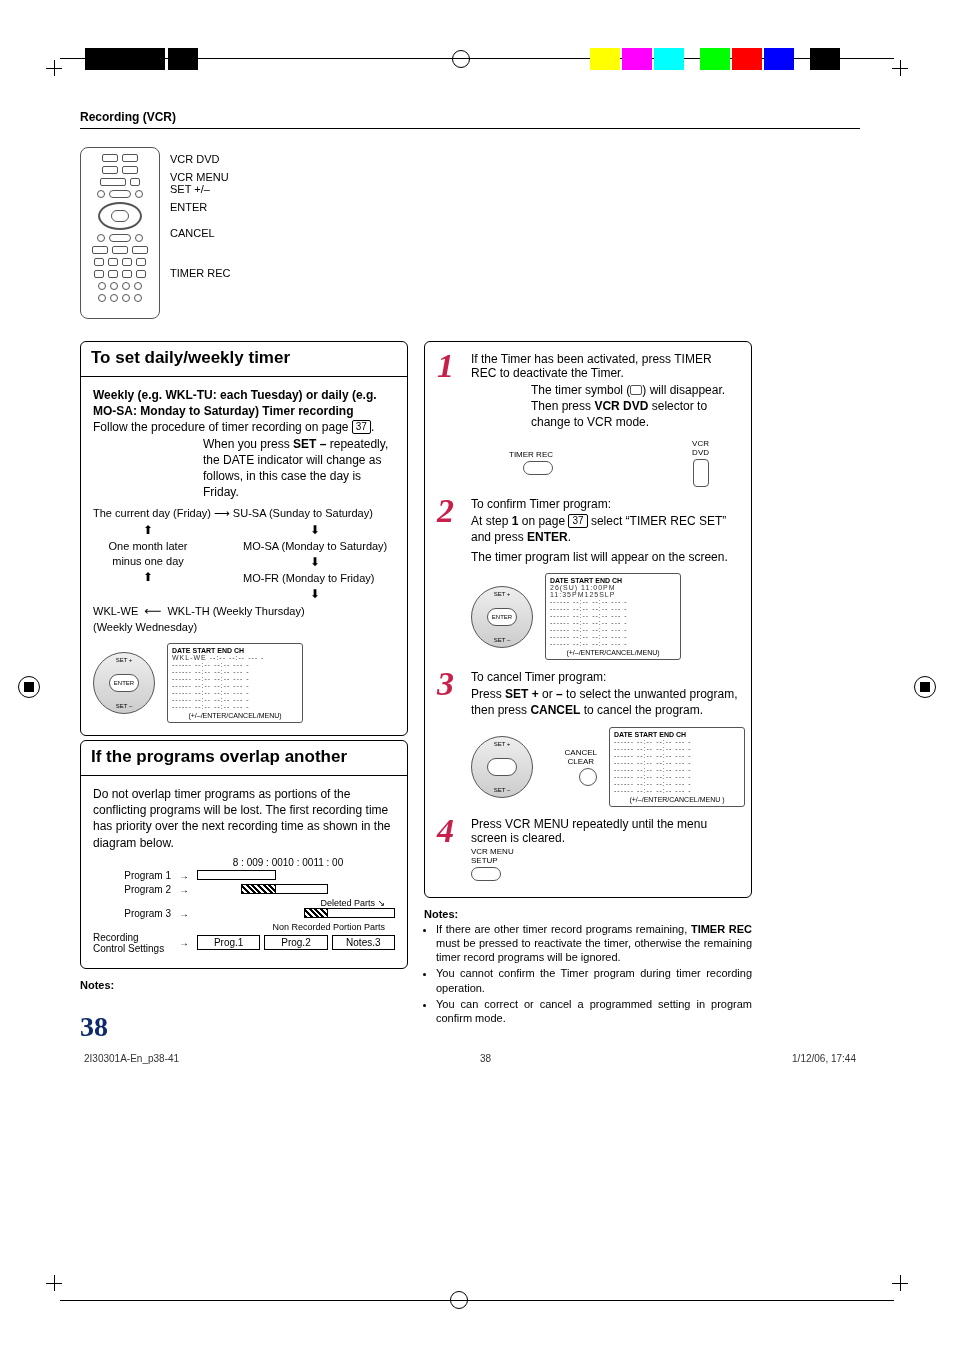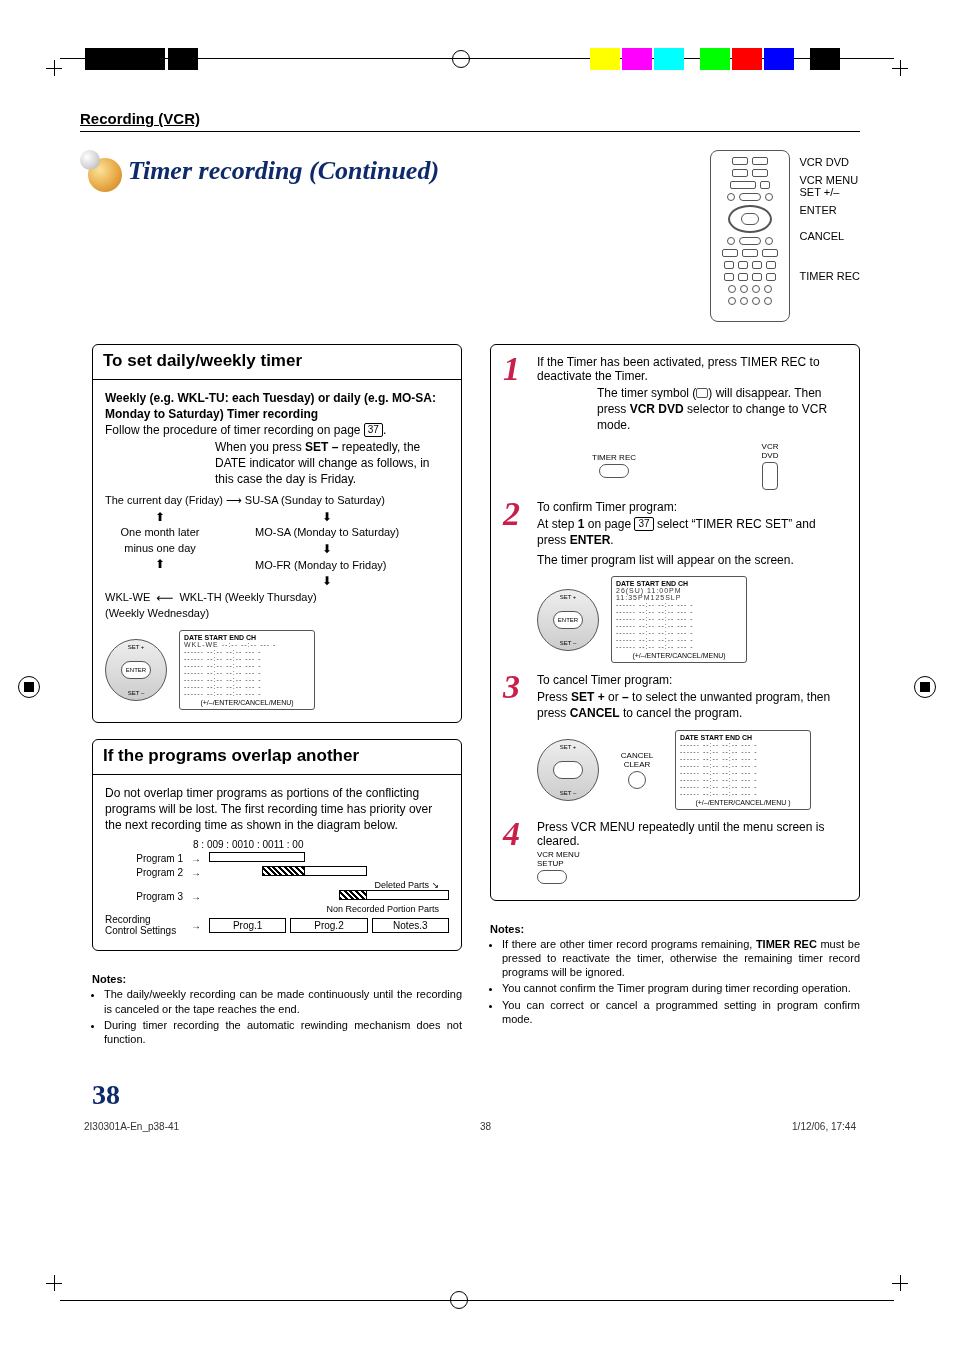--- a/index.html
+++ b/index.html
@@ -12,21 +12,21 @@
   .blk { position: absolute; height: 22px; background: #000; }
   .b1 { left: 25px; width: 80px; }
   .b2 { left: 108px; width: 30px; }
   .cmark { position: absolute; left: 392px; top: 2px; width: 18px; height: 18px; border: 1px solid #000; border-radius: 50%; }
   .clr { position: absolute; top: 0; width: 30px; height: 22px; }
   .c1{ left:530px; background:#ff0;} .c2{left:562px;background:#f0f;} .c3{left:594px;background:#0ff;}
   .c4{ left:640px; background:#0f0;} .c5{left:672px;background:#f00;} .c6{left:704px;background:#00f;}
   .cblk{left:750px;background:#000;}
 
   .content { position: absolute; top: 110px; left: 80px; width: 780px; }
-  .sec-label { font-size: 15px; font-weight: bold; margin-bottom: 4px; text-decoration: underline; }
+  .sec-label { font-size: 12px; font-weight: bold; margin-bottom: 4px; }
   .hr-thin { border-top: 1px solid #000; margin-bottom: 18px; }
 
   .head-row { display: flex; align-items: flex-start; gap: 30px; margin-bottom: 22px; }
   .title-area { display: flex; align-items: center; gap: 6px; flex: 1; }
   .sphere { position: relative; width: 42px; height: 42px; flex-shrink: 0; }
   .sphere::before { content:""; position:absolute; right:0; bottom:0; width:34px; height:34px; border-radius:50%;
     background: radial-gradient(circle at 35% 35%, #fbe39a, #e8a945 55%, #c07d1e); }
   .sphere::after { content:""; position:absolute; left:0; top:0; width:20px; height:20px; border-radius:50%;
     background: radial-gradient(circle at 35% 35%, #fff, #d0d0d0 60%, #a8a8a8); }
   .main-title { font-family: "Times New Roman", Times, serif; font-style: italic; font-weight: bold; font-size: 26px; color: #0e2a6b; }
@@ -39,21 +39,21 @@
   .rcir { width: 8px; height: 8px; border: 1px solid #555; border-radius: 50%; }
   .rsq  { width: 10px; height: 8px; border: 1px solid #555; border-radius: 2px; }
   .rd  { width: 44px; height: 28px; border: 2px solid #555; border-radius: 50%; display:flex; align-items:center; justify-content:center; }
   .rd-in { width: 18px; height: 12px; border: 1px solid #555; border-radius: 6px; }
   .remote-labels { font-size: 11px; display: flex; flex-direction: column; gap: 6px; padding-top: 6px; }
   .remote-labels div { white-space: nowrap; line-height: 1.1; }
   .remote-labels .ll { border-bottom: 0; }
 
   
   .cols { display: flex; gap: 16px; }
-  .col { width: 372px; display: flex; flex-direction: column; gap: 16px; margin-left: 12px; }
+  .col { width: 328px; display: flex; flex-direction: column; gap: 4px; }
 
   .panel { border: 1px solid #000; border-radius: 6px; padding: 10px 12px 12px; }
   .panel-head { font-size: 17px; font-weight: bold; margin: -10px -12px 10px; padding: 6px 10px 8px; border-bottom: 1px solid #000; }
 
   .sub { font-size: 12px; line-height: 1.35; }
   .sub b, .sub strong { font-weight: bold; }
   .pg { display: inline-block; border: 1px solid #000; border-radius: 2px; padding: 0 3px; font-size: 10px; line-height: 1.2; vertical-align: 1px; }
 
   
   .flow { font-size: 11px; line-height: 1.4; margin-top: 6px; }
@@ -69,42 +69,42 @@
   
   .osd { border: 1px solid #555; border-radius: 3px; width: 136px; padding: 3px 4px; font-size: 7px; font-family: Arial; background:#fff; }
   .osd .hdr { display:flex; gap:6px; font-weight:bold; }
   .osd .rw { letter-spacing: 1px; color:#333; }
   .osd .ft { text-align:center; font-size:7px; margin-top:2px; }
 
   .flex-row { display:flex; align-items:center; gap:12px; margin-top:8px; }
 
   
   .timeline { font-size: 10px; margin-top: 6px; }
-  .tl-head { display:flex; justify-content:flex-start; padding-left: 88px; margin-bottom: 2px; }
+  .tl-head { display:flex; justify-content:center; padding-left: 88px; margin-bottom: 2px; }
   .tl-row { display:flex; align-items:center; gap:6px; margin-bottom: 2px; }
   .tl-label { width: 78px; text-align:right; }
   .tl-arrow { width: 14px; text-align:center; }
   .tl-track { position:relative; flex:1; height:12px; }
   .bar { position:absolute; top:0; height:10px; border:1px solid #000; }
   .bar.p1 { left:0; width:40%; background:#fff; }
   .bar.p2 { left:22%; width:44%; background:#fff; }
   .bar.p2h { left:22%; width:18%; background:repeating-linear-gradient(45deg,#000 0 2px,#fff 2px 4px); }
   .bar.p3 { left:54%; width:46%; background:#fff; }
   .bar.p3h { left:54%; width:12%; background:repeating-linear-gradient(45deg,#000 0 2px,#fff 2px 4px); }
   .tl-box { border:1px solid #000; flex:1; text-align:center; padding:1px 0; font-size:10px; }
   .tl-ann { font-size:9px; text-align:right; padding-right:10px; }
 
   
   .step { display:flex; gap:8px; font-size:12px; margin-bottom: 10px; }
   .num { font-family: "Times New Roman", serif; font-size: 34px; font-weight: bold; font-style: italic; color: #c9204b; line-height: 0.85; width: 26px; flex-shrink:0; }
   .step-body { flex:1; }
   .step-body .head { font-weight: normal; margin-bottom: 2px; }
   .step-body p { margin-bottom: 4px; line-height:1.35; }
 
-  .btn-ill { width: 52px; display:flex; flex-direction:column; align-items:center; gap:2px; font-size:8px; }
+  .btn-ill { width: 52px; display:flex; flex-direction:column; align-items:flex-end; gap:2px; font-size:8px; }
   .btn-ill .pill { width:30px; height:14px; border:1px solid #555; border-radius:7px; }
   .btn-ill .circ { width:18px; height:18px; border:1px solid #555; border-radius:50%; }
   .btn-ill .tall { width:16px; height:28px; border:1px solid #555; border-radius:4px; }
 
   .notes { font-size: 11px; margin-top: 6px; }
   .notes .h { font-weight: bold; margin-bottom: 2px; }
   .notes ul { padding-left: 12px; list-style: disc; }
   .notes li { margin-bottom: 2px; text-align: justify; line-height:1.3; }
 
   .page-num { font-family: "Times New Roman", serif; font-size: 28px; font-weight: bold; color: #0e2a6b; margin-top: 14px; }
@@ -148,24 +148,20 @@
   <div class="crop tl"></div>
   <div class="crop tr"></div>
   <div class="side-reg sr-l"></div>
   <div class="side-reg sr-r"></div>
 
   <div class="content">
     <div class="sec-label">Recording (VCR)</div>
     <div class="hr-thin"></div>
 
     <div class="head-row">
-      <div class="title-area">
-        <div class="sphere"></div>
-        <div class="main-title">Timer recording (Continued)</div>
-      </div>
       <div class="remote-wrap">
         <div class="remote">
           <div class="rrow">
               <span class="rbtn"></span>
               <span class="rbtn"></span>
             </div>
           <div class="rrow">
               <span class="rbtn"></span>
               <span class="rbtn"></span>
             </div>
@@ -332,24 +328,20 @@
                 <div class="tl-box">Prog.1</div>
                 <div class="tl-box">Prog.2</div>
                 <div class="tl-box">Notes.3</div>
               </div>
             </div>
           </div>
         </div>
 
         <div class="notes">
           <div class="h">Notes:</div>
-          <ul>
-            <li>The daily/weekly recording can be made continuously until the recording is canceled or the tape reaches the end.</li>
-            <li>During timer recording the automatic rewinding mechanism does not function.</li>
-          </ul>
         </div>
 
         <div class="page-num">38</div>
       </div>
 
       <div class="col">
         <div class="panel" style="padding-bottom:6px;">
 
           <div class="step">
             <div class="num">1</div>

